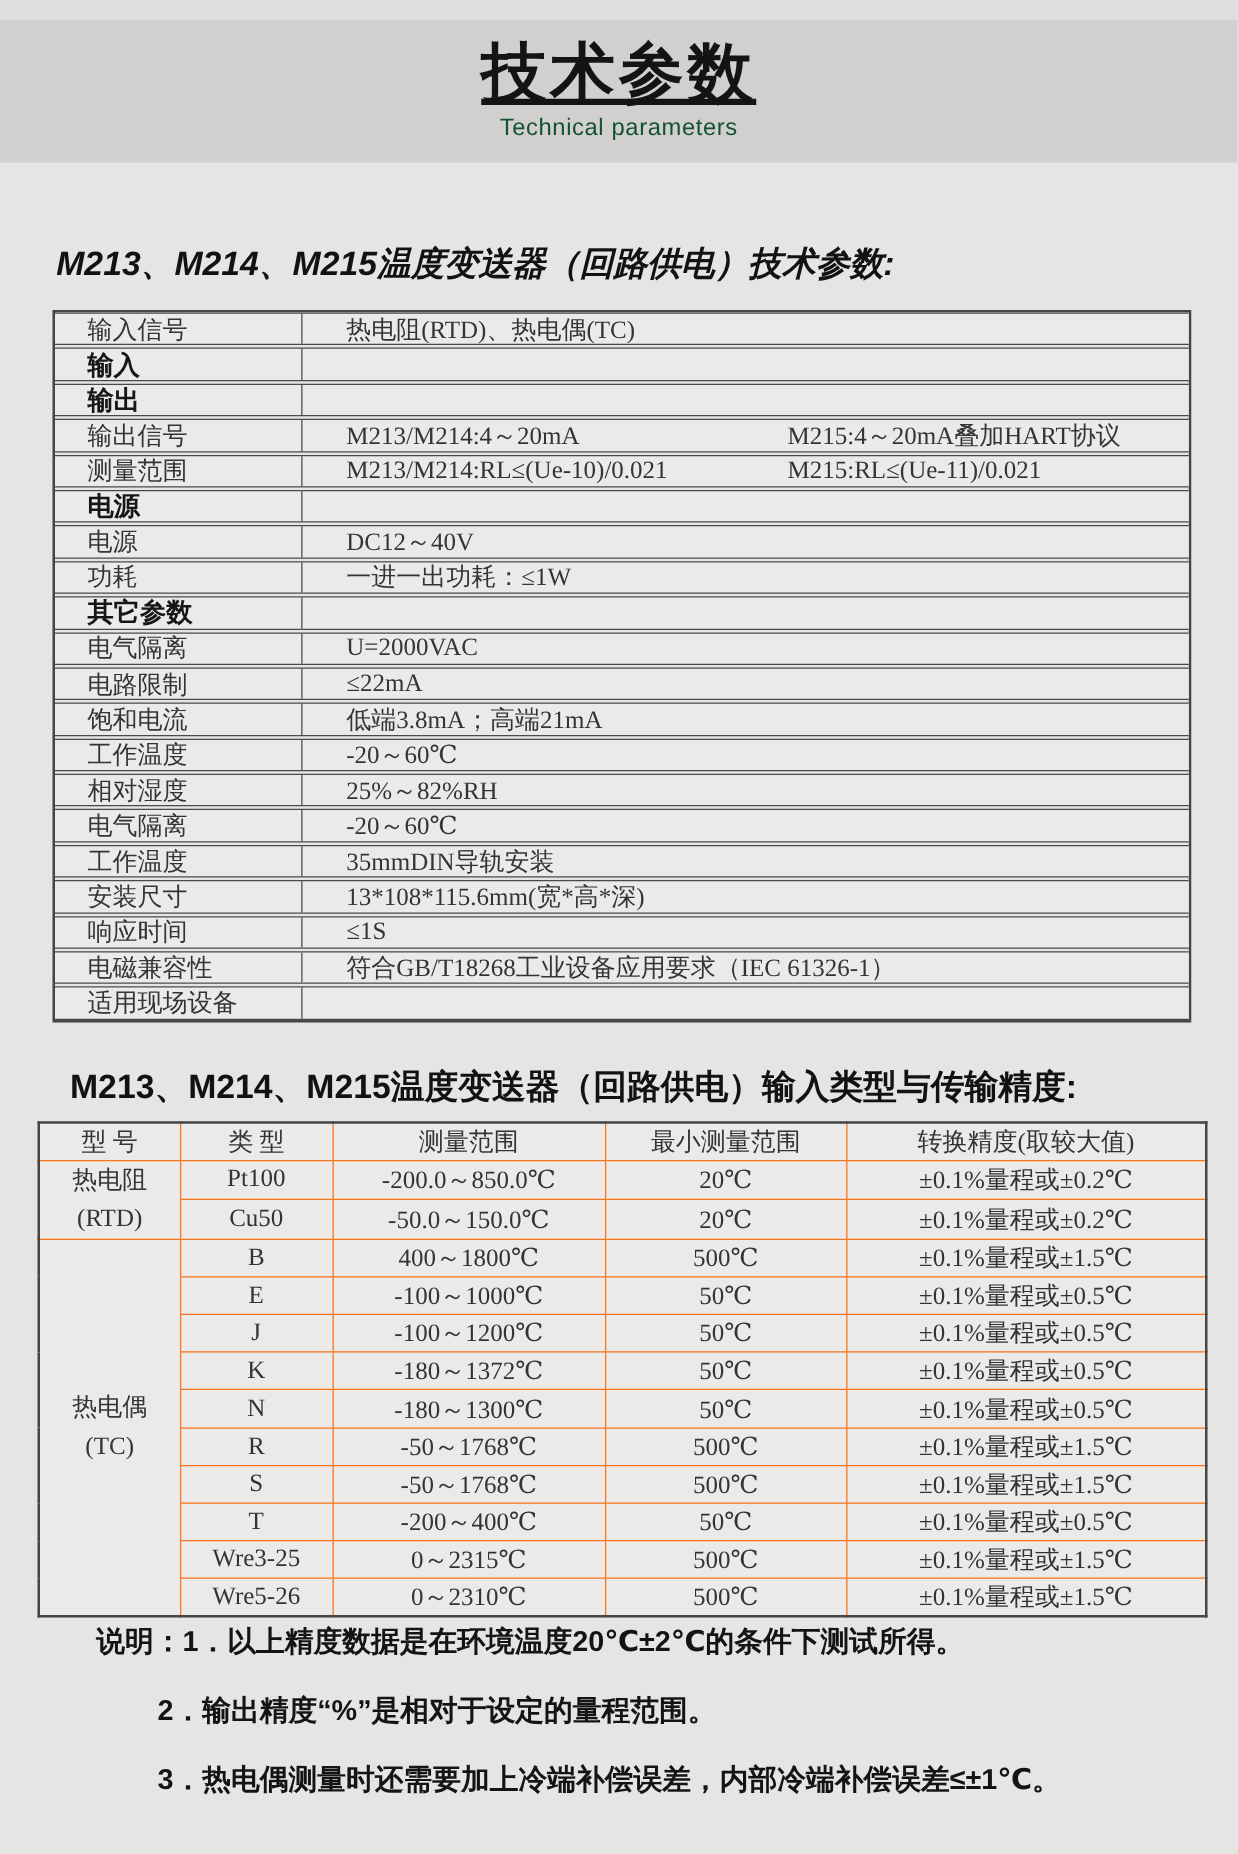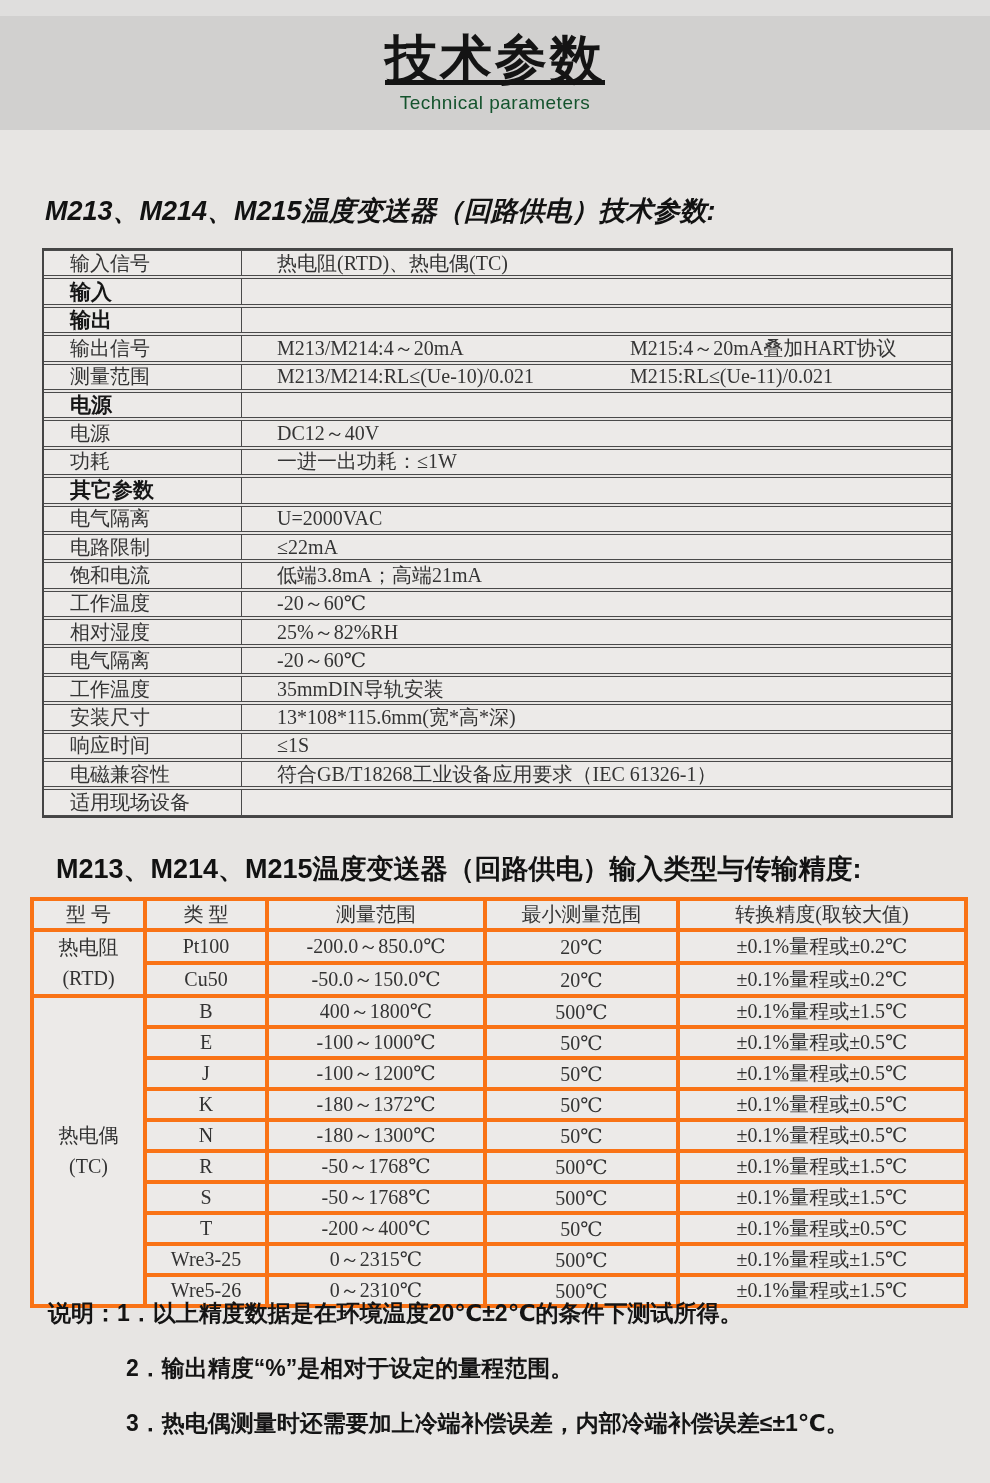--- a/index.html
+++ b/index.html
@@ -99,21 +99,21 @@
   .acc-table {
     position: absolute; left: 30px; top: 897px;
     width: 934px;
     border-collapse: collapse;
     table-layout: fixed;
     font-size: 20px;
     color: #333333;
     border: 2px solid #454545;
   }
   .acc-table th, .acc-table td {
-    border: 4px solid #f97316;
+    border: 1px solid #f97316;
     background: #eceae8;
     height: 30.2px;
     text-align: center;
     vertical-align: middle;
     font-weight: normal;
     padding: 0;
     white-space: nowrap;
   }
   .acc-table .model-cell { line-height: 1.55; }
   .col-model { width: 113px; }
@@ -124,21 +124,21 @@
 
   
   .notes {
     position: absolute; left: 48px; top: 1299px;
     font-family: "Liberation Sans", "DejaVu Sans", sans-serif;
     font-weight: bold;
     font-size: 23px;
     color: #141414;
     white-space: nowrap;
   }
-  .note-line { line-height: 28px; margin-bottom: 27px; }
+  .note-line { line-height: 28px; margin-bottom: 27px; margin-left: 29px; }
   .note-line.indent { margin-left: 78px; }
 </style>
 </head>
 <body>
 
 <div class="page">
   <div class="top-strip"></div>
 
   <div class="title-band">
     <div class="page-title">技术参数</div>

